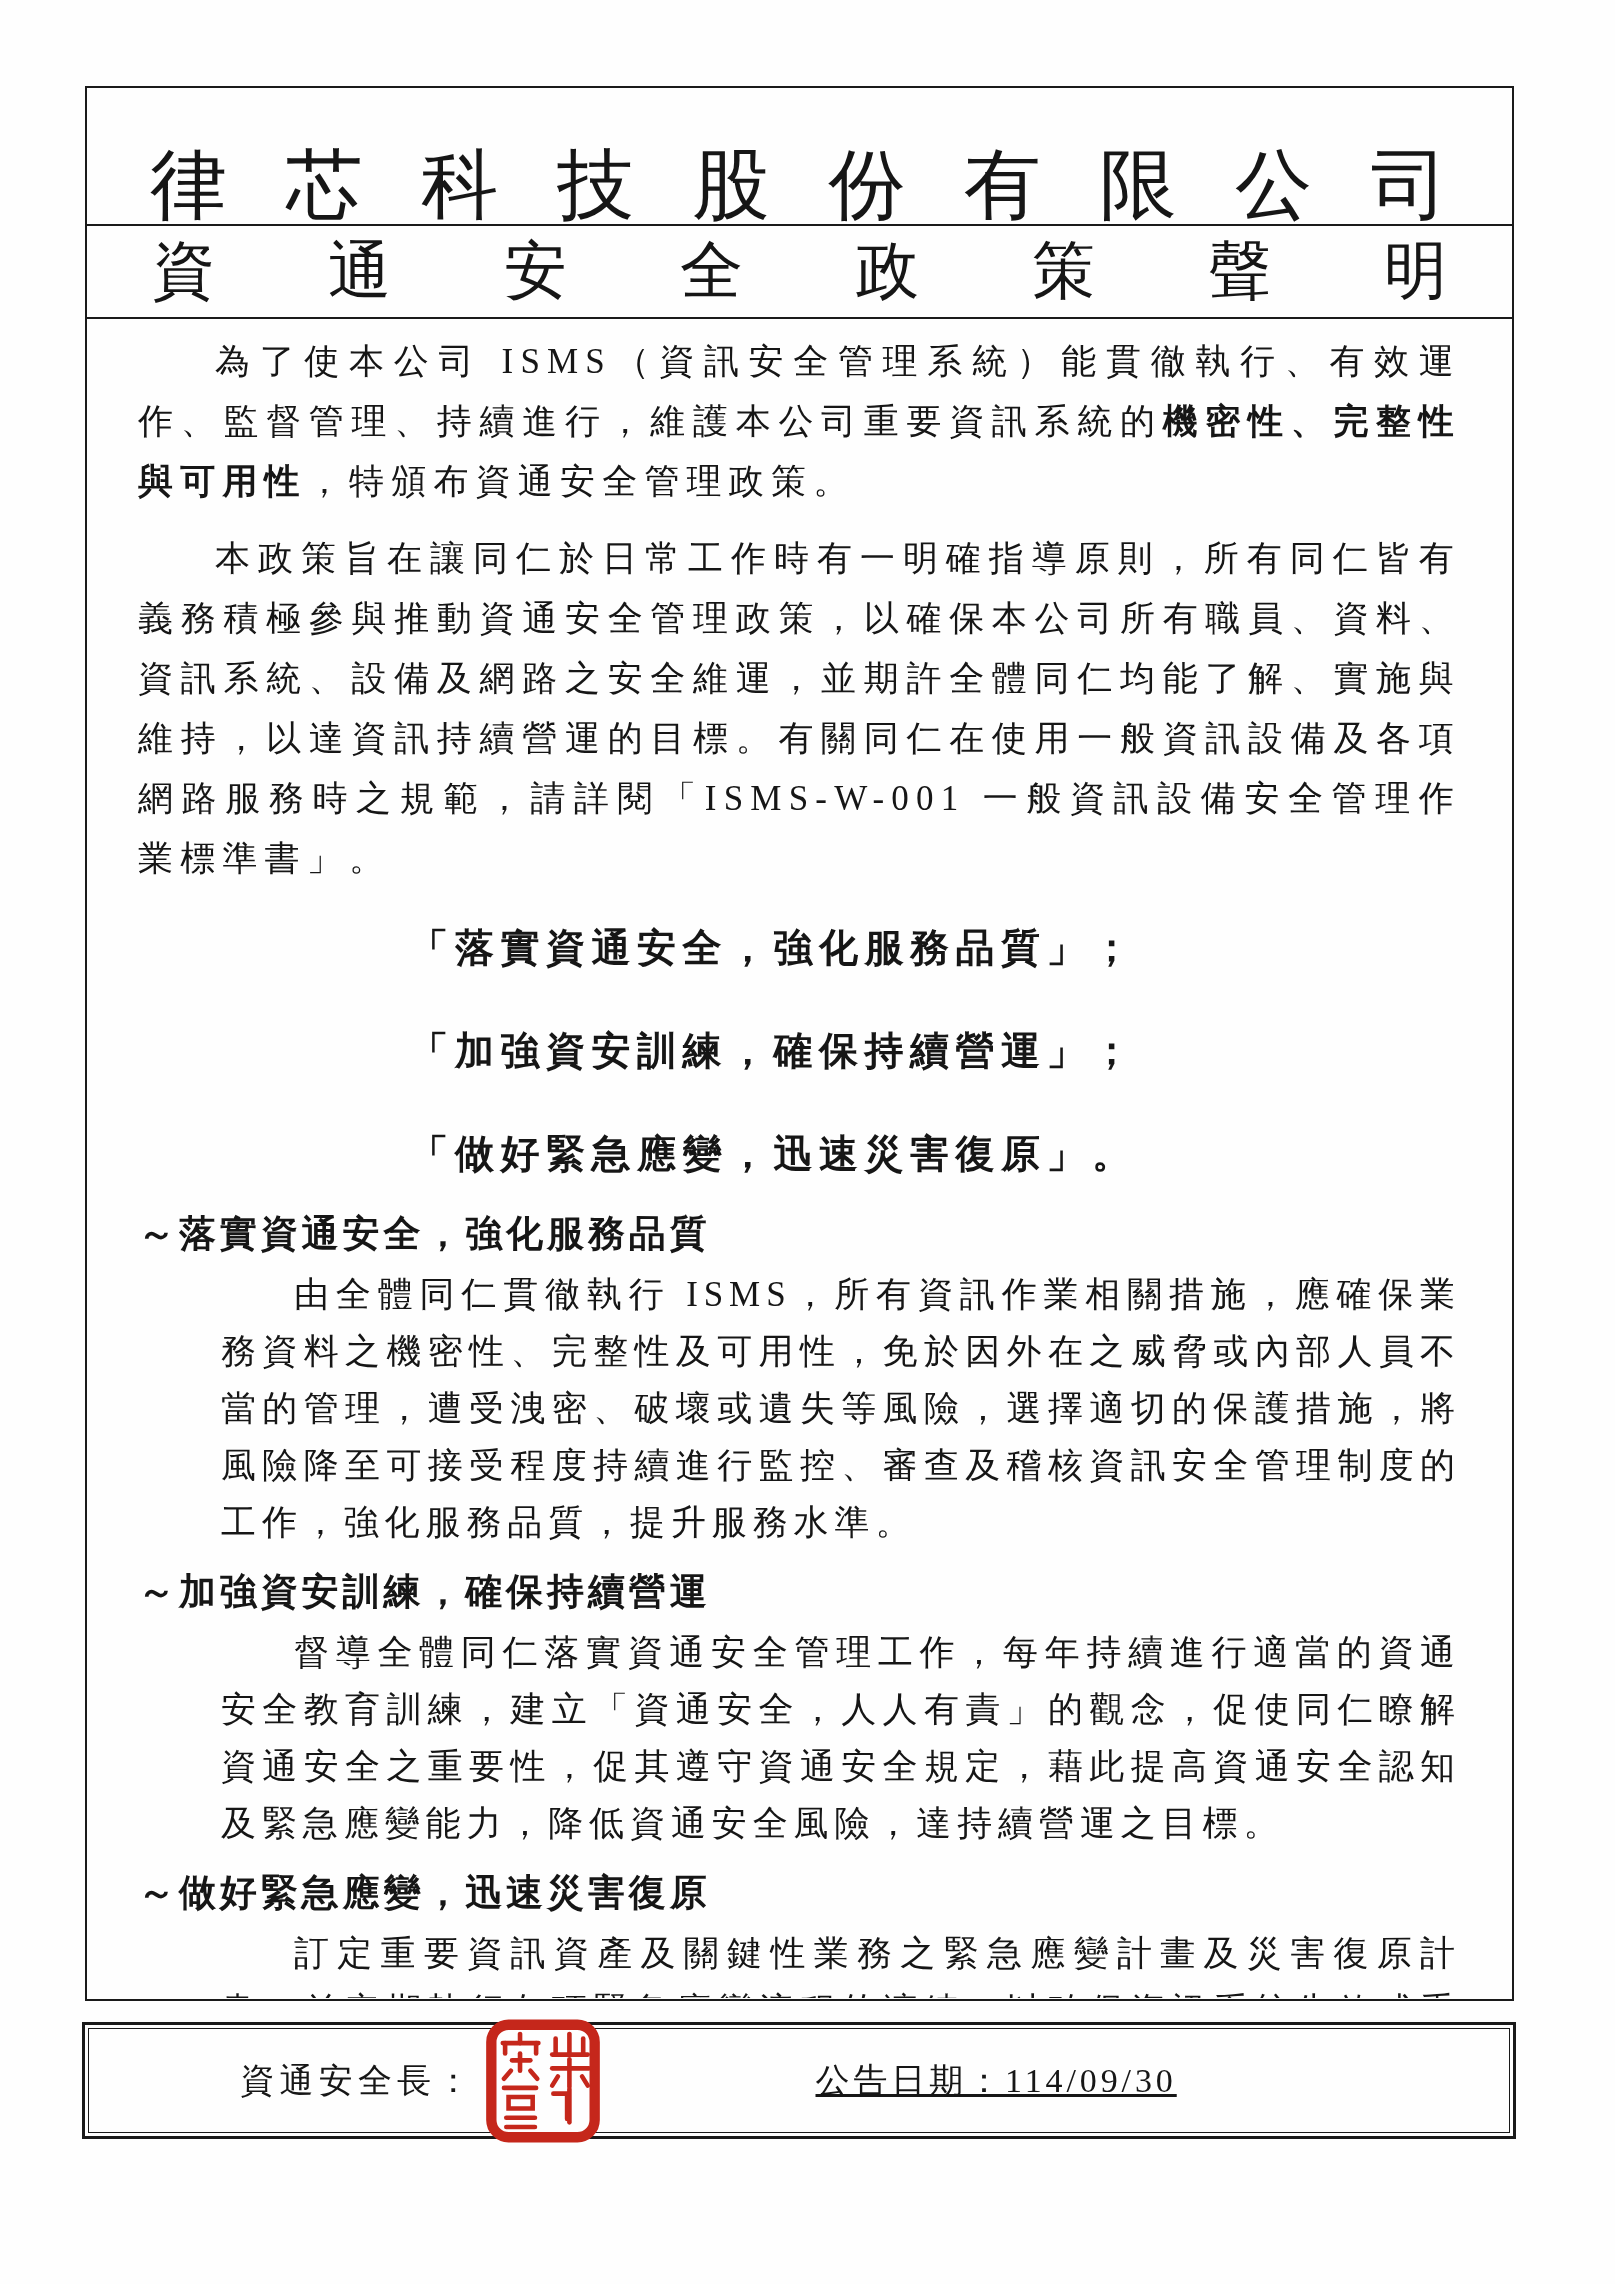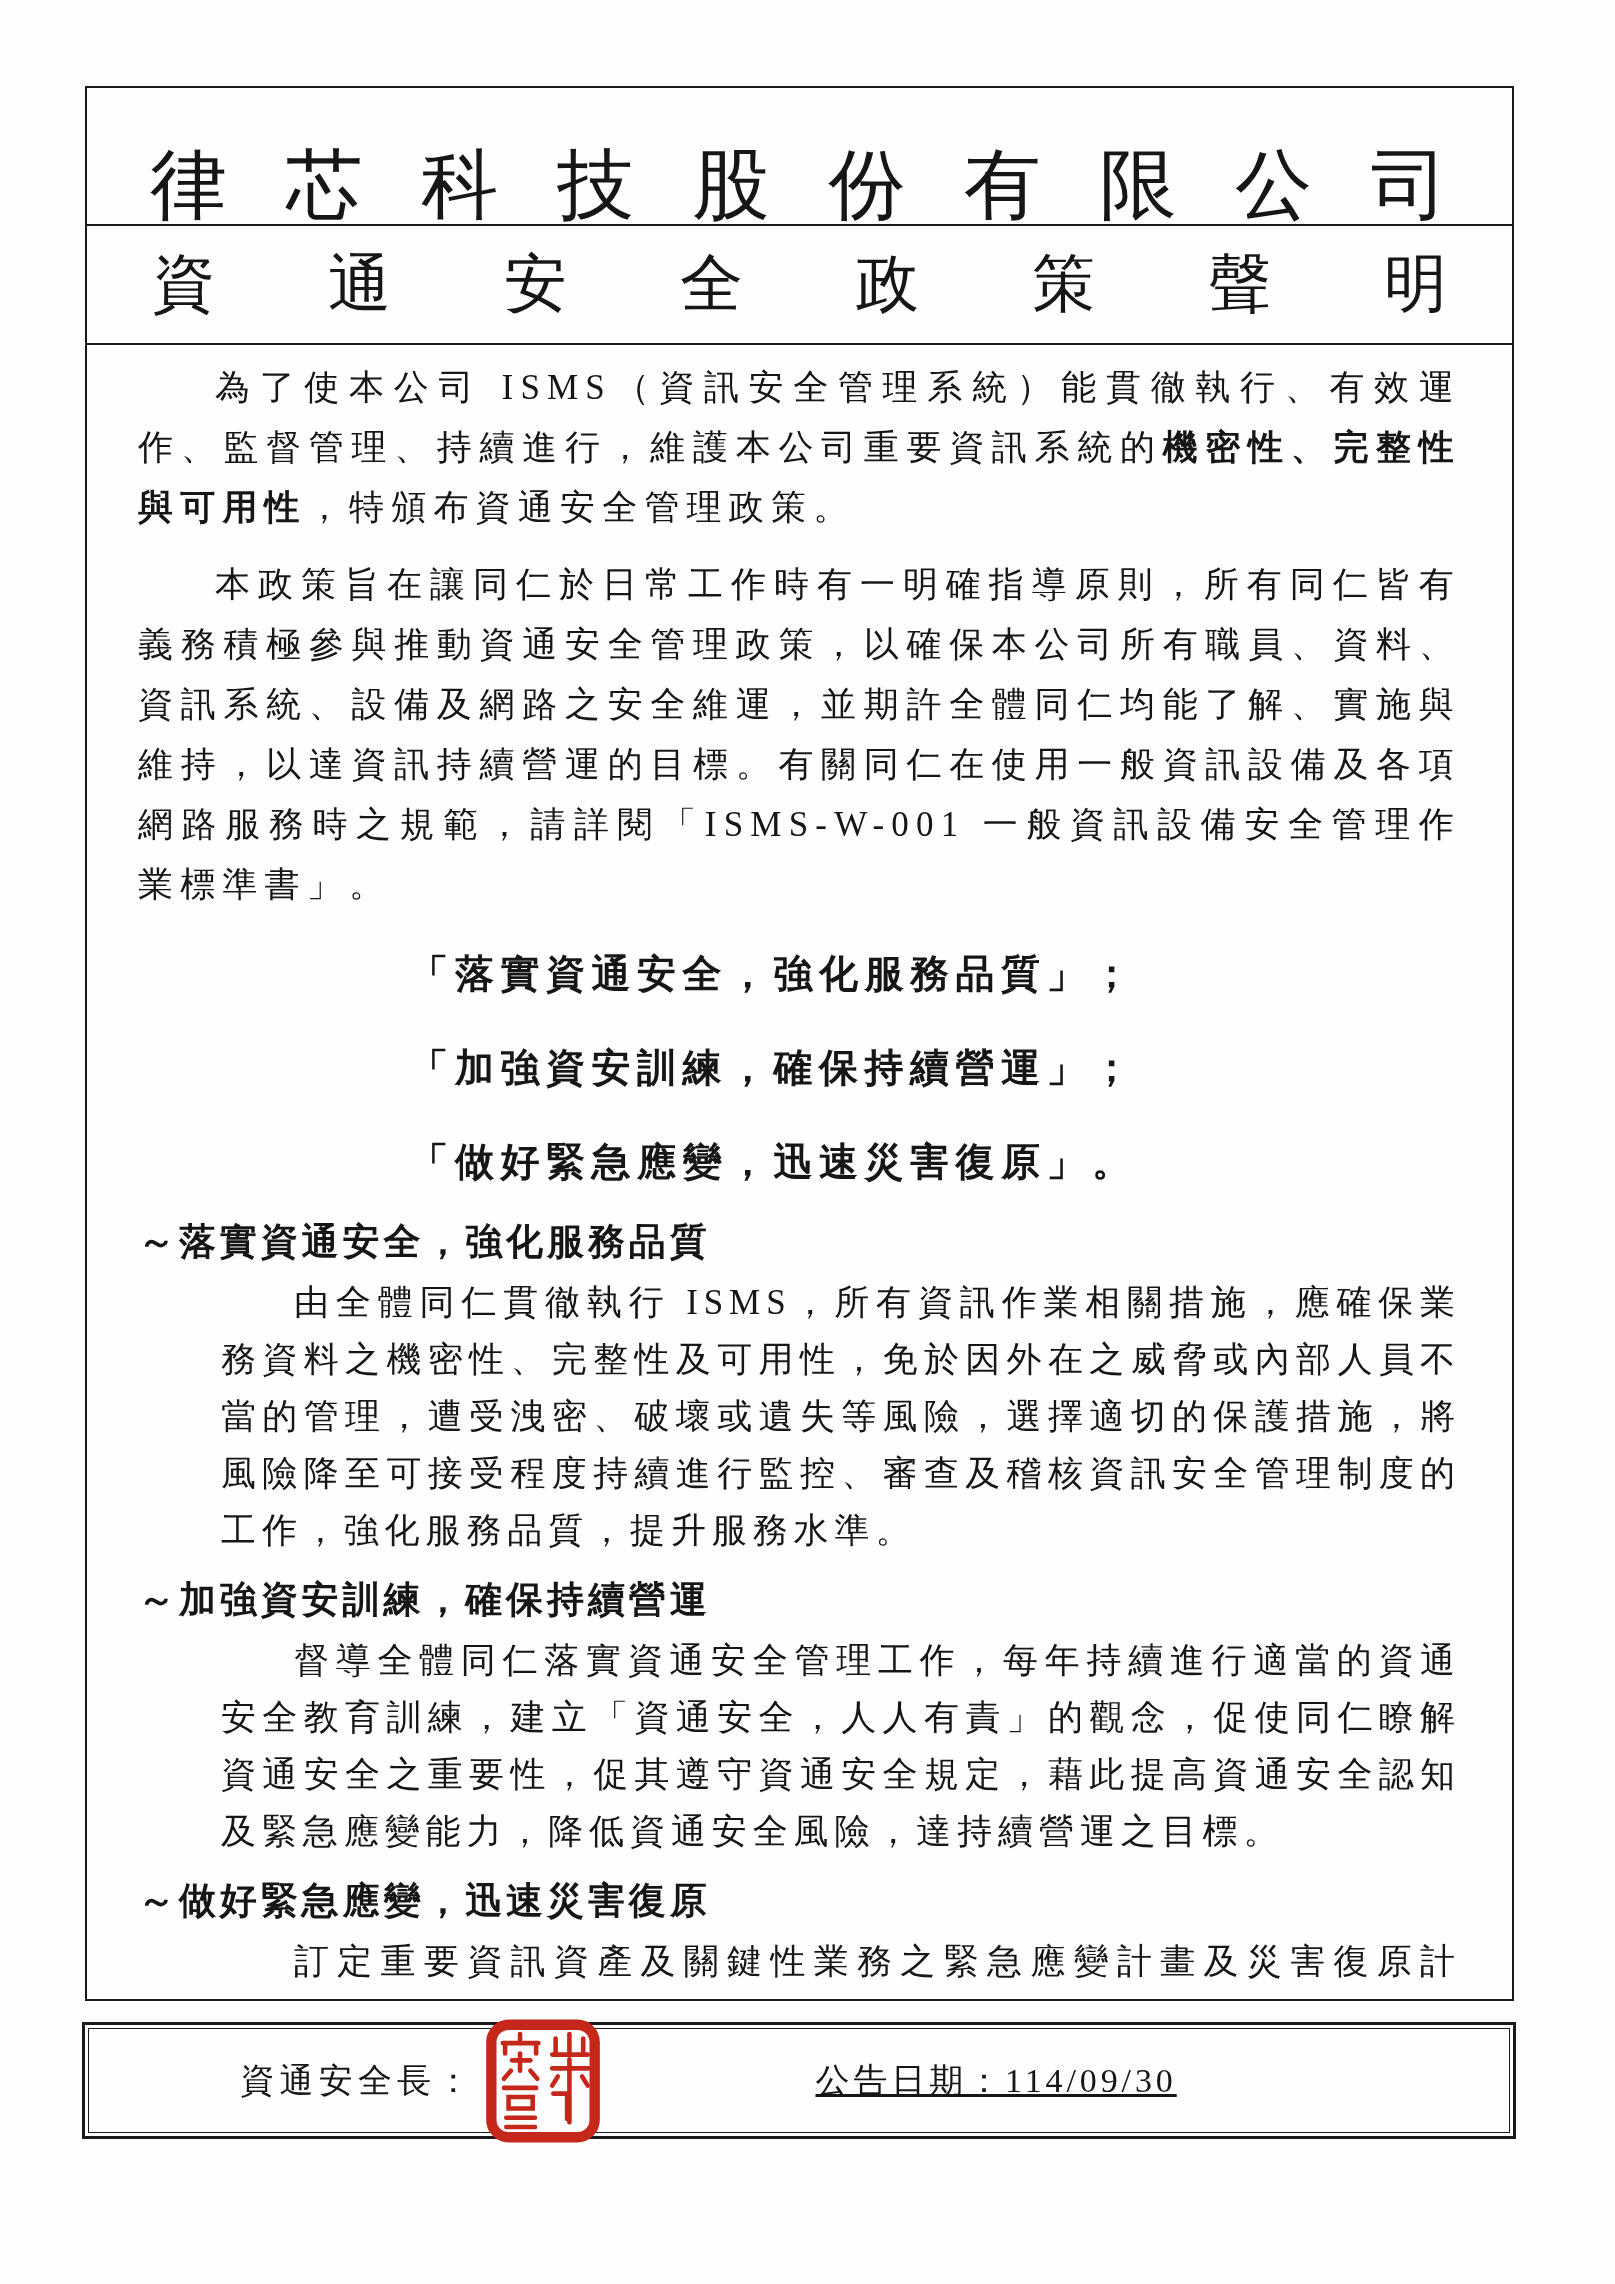--- a/index.html
+++ b/index.html
@@ -37,21 +37,21 @@
     flex:1;
     padding:0 63px;
     font-size:77px;
     line-height:1;
     text-align:justify;
     text-align-last:justify;
     letter-spacing:1.3px;
     white-space:nowrap;
   }
   .title-row{
-    height:119px;
+    height:93px;
     border-bottom:2px solid var(--frame);
     display:flex;align-items:center;
   }
   .title-row .spread{
     flex:1;
     padding:0 65px;
     font-size:63px;
     line-height:1;
     text-align:justify;
     text-align-last:justify;
@@ -74,21 +74,21 @@
   .slogans{
     margin-top:29px;
     margin-bottom:19.6px;
     text-align:center;
   }
   .slogan{
     font-size:39px;
     font-weight:bold;
     line-height:60px;
     letter-spacing:6.5px;
-    margin-top:34px;
+    margin-top:43px;
     transform:translateX(-26px);
   }
   .slogan:first-child{margin-top:0;}
   .section{margin-top:10.4px;}
   .section-heading{
     font-size:37px;
     font-weight:bold;
     line-height:60px;
     letter-spacing:3.9px;
   }

